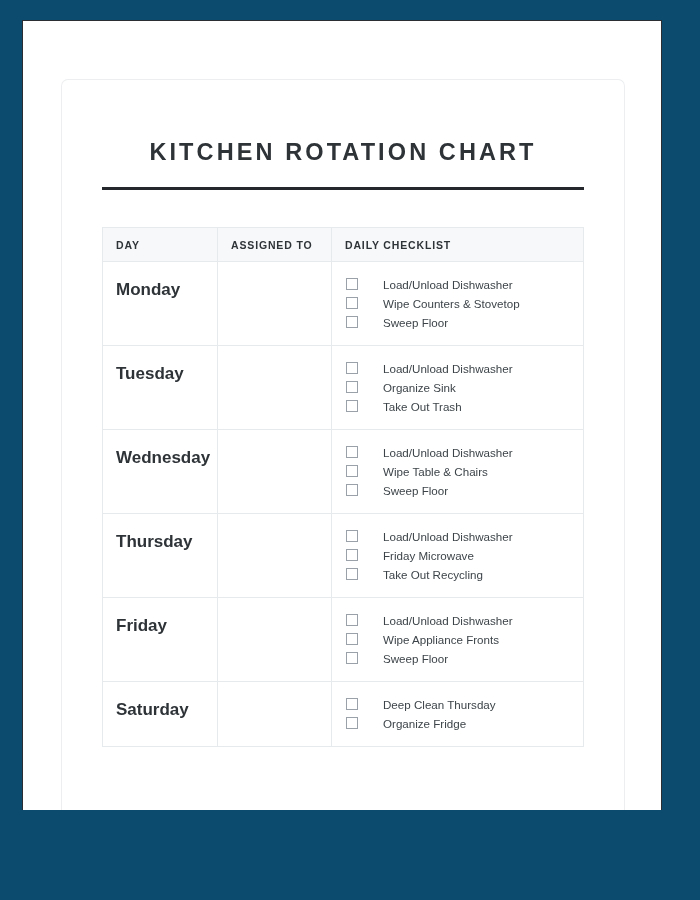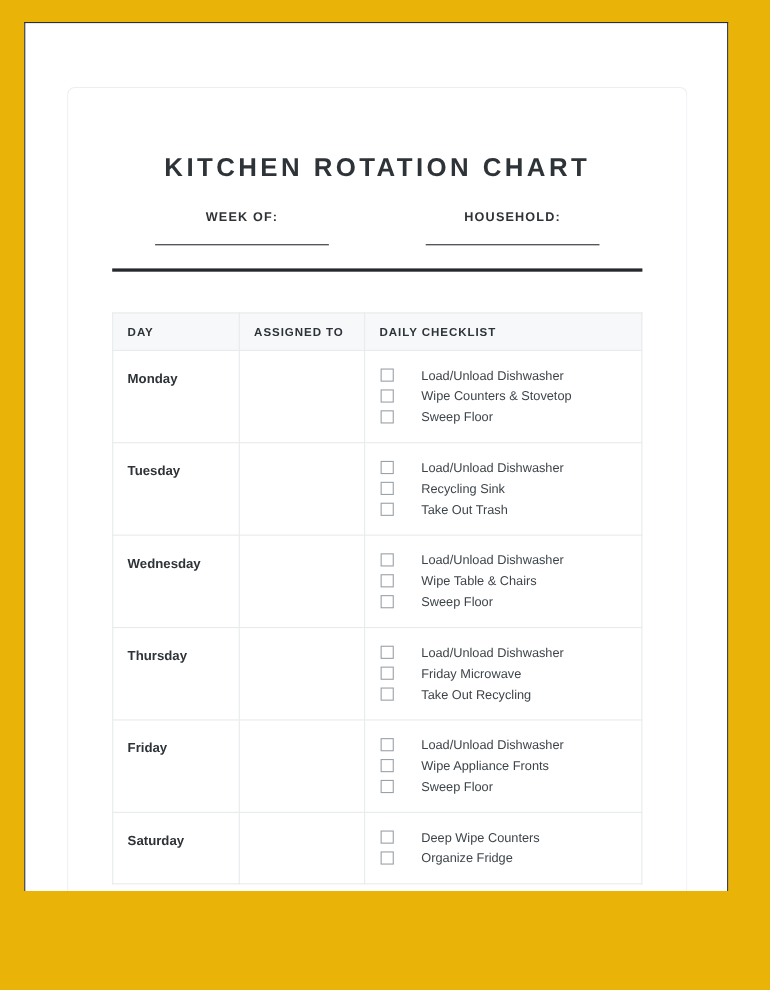--- a/index.html
+++ b/index.html
@@ -9,21 +9,21 @@
     height: 900px;
     background: #ffffff;
     font-family: "Liberation Sans", sans-serif;
     overflow: hidden;
   }
 
   #viewport {
     position: relative;
     width: 700px;
     height: 900px;
-    background: #eab308;
+    background: #0c4a6e;
     overflow: hidden;
   }
 
   
   #page-frame {
     position: absolute;
     left: 22px;
     top: 20px;
     width: 640px;
     height: 790px;
@@ -123,21 +123,21 @@
     color: #2e3338;
     white-space: nowrap;
   }
 
   .col-day    { width: 115px; }
   .col-person { width: 114px; }
   .col-list   { width: auto;  }
 
   .day-cell {
     padding: 18px 0 18px 13px;
-    font-size: 12px;
+    font-size: 17px;
     font-weight: bold;
     color: #2e3338;
     white-space: nowrap;
   }
 
   .person-cell {
     padding: 18px 10px;
   }
 
   .list-cell {
@@ -171,30 +171,20 @@
 </head>
 <body>
 
 <div id="viewport">
   <div id="page-frame">
     <div id="sheet-card">
       <div class="sheet-inner">
 
         <h1 class="doc-title">KITCHEN ROTATION CHART</h1>
 
-        <div class="field-row">
-          <div class="field-block">
-            <div class="field-label">WEEK OF:</div>
-            <div class="field-rule"></div>
-          </div>
-          <div class="field-block">
-            <div class="field-label">HOUSEHOLD:</div>
-            <div class="field-rule"></div>
-          </div>
-        </div>
 
         <div class="header-divider"></div>
 
         <table class="chart-table">
           <colgroup>
             <col class="col-day">
             <col class="col-person">
             <col class="col-list">
           </colgroup>
           <thead>
@@ -226,21 +216,21 @@
               <tr>
                 <td class="day-cell">Tuesday</td>
                 <td class="person-cell"></td>
                 <td class="list-cell">
                   <div class="task-line">
                     <span class="task-box"></span>
                     <span class="task-text">Load/Unload Dishwasher</span>
                   </div>
                   <div class="task-line">
                     <span class="task-box"></span>
-                    <span class="task-text">Recycling Sink</span>
+                    <span class="task-text">Organize Sink</span>
                   </div>
                   <div class="task-line">
                     <span class="task-box"></span>
                     <span class="task-text">Take Out Trash</span>
                   </div>
                 </td>
               </tr>
               <tr>
                 <td class="day-cell">Wednesday</td>
                 <td class="person-cell"></td>
@@ -294,21 +284,21 @@
                     <span class="task-text">Sweep Floor</span>
                   </div>
                 </td>
               </tr>
               <tr>
                 <td class="day-cell">Saturday</td>
                 <td class="person-cell"></td>
                 <td class="list-cell">
                   <div class="task-line">
                     <span class="task-box"></span>
-                    <span class="task-text">Deep Wipe Counters</span>
+                    <span class="task-text">Deep Clean Thursday</span>
                   </div>
                   <div class="task-line">
                     <span class="task-box"></span>
                     <span class="task-text">Organize Fridge</span>
                   </div>
                 </td>
               </tr>
             </tbody>
         </table>
 

